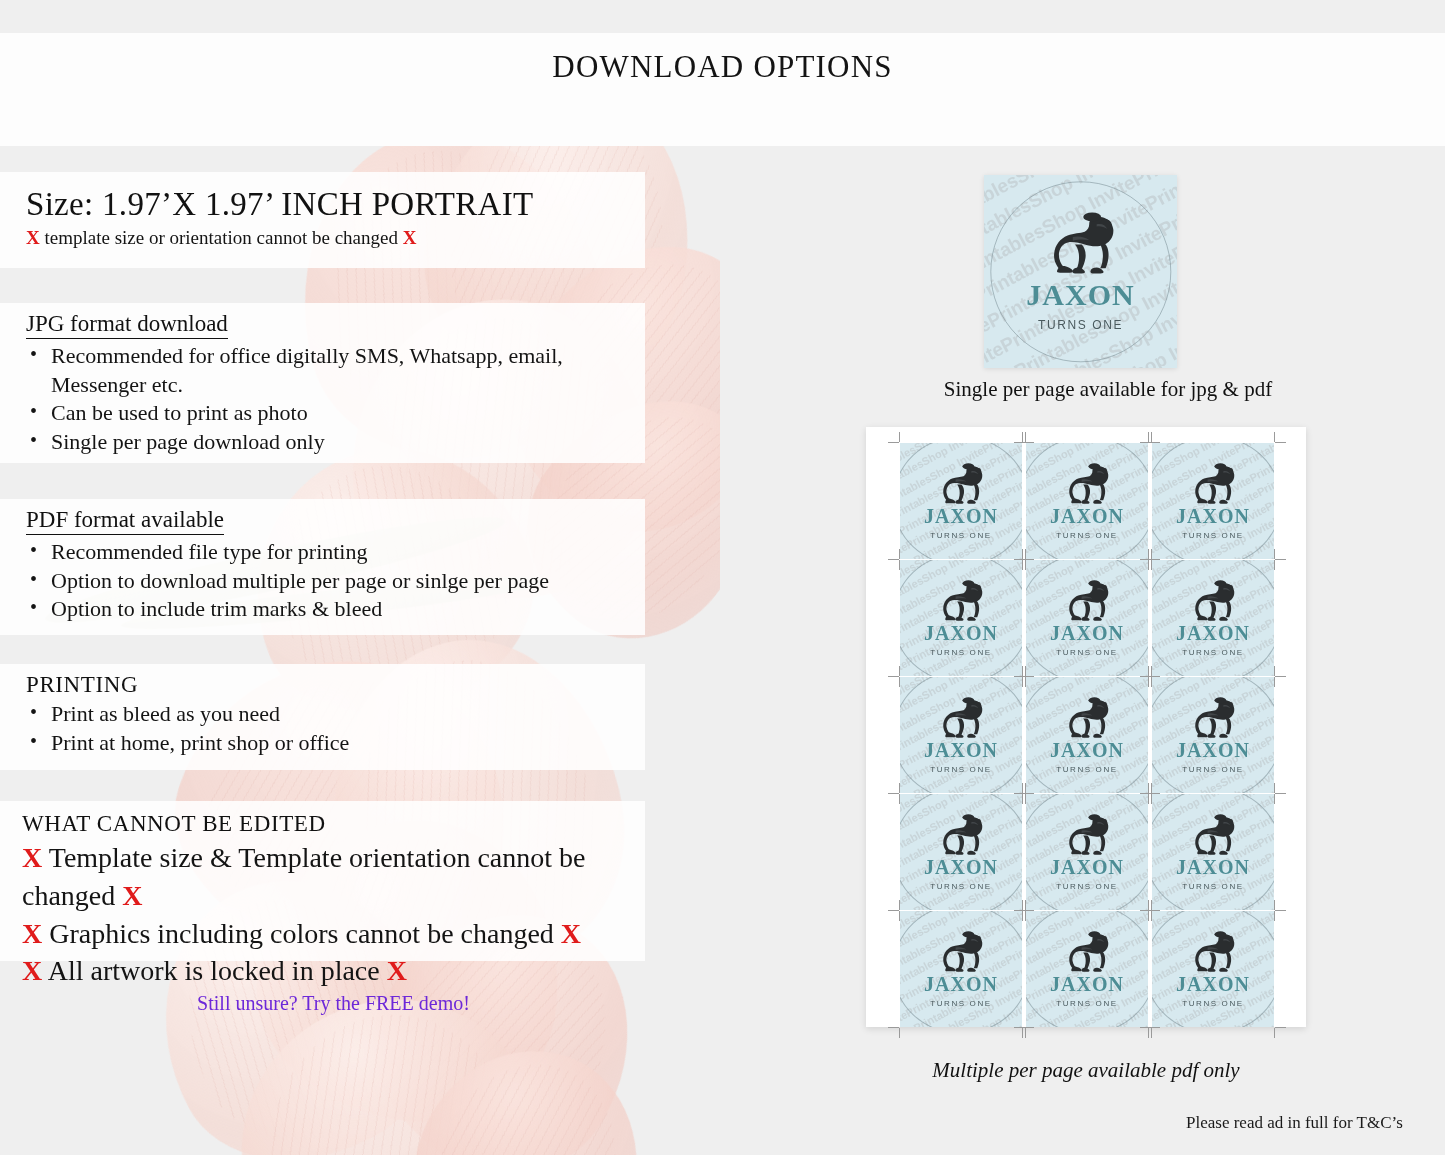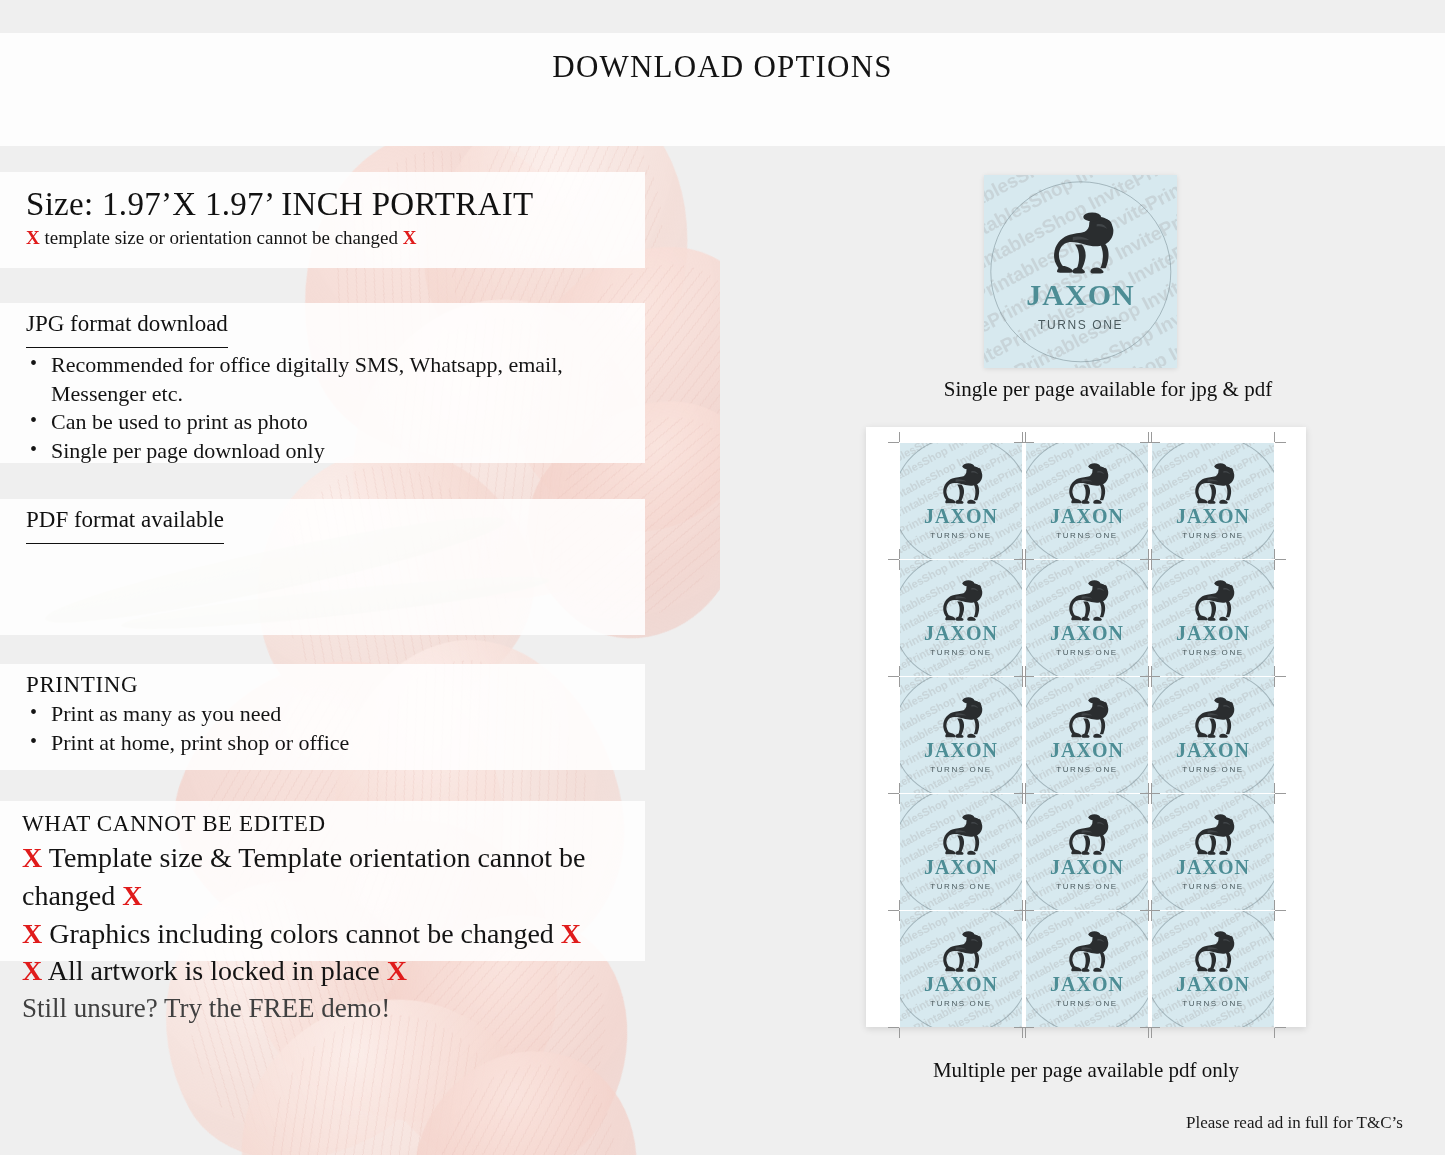--- a/index.html
+++ b/index.html
@@ -75,38 +75,38 @@
   }
   .panel .h-big {
     font-size:33px; color:#111; letter-spacing:0.3px; white-space:nowrap;
   }
   .panel .sub {
     font-size:19px; color:#141414; margin-top:4px;
   }
   .panel .h-ul {
     font-size:23px; color:#111;
     border-bottom:1.6px solid #111;
-    display:inline-block; padding-bottom:10px; margin-bottom:3px;
+    display:inline-block; padding-bottom:1px; margin-bottom:3px;
   }
   .panel .h-plain {
     font-size:23px; color:#111; margin-bottom:2px; letter-spacing:0.6px;
   }
   .panel ul { list-style:none; }
   .panel li {
     font-size:22px; color:#141414; line-height:1.30;
     position:relative; padding-left:25px;
   }
   .panel li:before {
     content:"\2022";
     position:absolute; left:4px; top:-1px; font-size:20px;
   }
   .panel li.cont:before { content:""; }
   .panel .xline { font-size:28px; color:#141414; line-height:1.35; }
   .xr { color:#e01b1b; font-weight:bold; }
-  .panel .plainline { font-size:27px; color:#404040; line-height:1.35; }
+  .panel .plainline { font-size:20px; color:#6d28d9; line-height:1.35;text-align:center; }
 
   
   .cap {
     position:absolute;
     font-size:21px; color:#111; text-align:center;
     z-index:4;
   }
 
   
   #single-preview {
@@ -229,26 +229,31 @@
     <ul>
       <li>Recommended for office digitally SMS, Whatsapp, email,</li>
       <li class="cont">Messenger etc.</li>
       <li>Can be used to print as photo</li>
       <li>Single per page download only</li>
     </ul>
   </div>
 
   <div class="panel" style="top:499px; width:645px; height:136px; padding-top:8px;">
     <div class="h-ul">PDF format available</div>
+    <ul>
+      <li>Recommended file type for printing</li>
+      <li>Option to download multiple per page or sinlge per page</li>
+      <li>Option to include trim marks &amp; bleed</li>
+    </ul>
   </div>
 
   <div class="panel" style="top:664px; width:645px; height:106px; padding-top:8px;">
     <div class="h-plain">PRINTING</div>
     <ul>
-      <li>Print as many as you need</li>
+      <li>Print as bleed as you need</li>
       <li>Print at home, print shop or office</li>
     </ul>
   </div>
 
   <div class="panel" style="top:801px; width:645px; height:160px; padding-top:10px; padding-left:22px;">
     <div class="h-plain">WHAT CANNOT BE EDITED</div>
     <div class="xline">
       <span class="xr">X</span>
       <span>Template size &amp; Template orientation cannot be changed</span>
       <span class="xr">X</span>
@@ -1347,17 +1352,17 @@
           <div class="trim" style="left:-12px; bottom:-1px; width:11px; height:1px;"></div>
           <div class="trim" style="right:-12px; bottom:-1px; width:11px; height:1px;"></div>
           <div class="trim" style="left:-1px; top:-11px; width:1px; height:10px;"></div>
           <div class="trim" style="right:-1px; top:-11px; width:1px; height:10px;"></div>
           <div class="trim" style="left:-1px; bottom:-11px; width:1px; height:10px;"></div>
           <div class="trim" style="right:-1px; bottom:-11px; width:1px; height:10px;"></div>
         </div>
       </div>
   </div>
 
-  <div class="cap" style="left:886px; top:1058px; width:400px;">Multiple per page available pdf only</div>
+  <div class="cap" style="left:886px; top:1058px; width:400px;font-style:italic;">Multiple per page available pdf only</div>
 
   <div class="footnote" style="left:1186px; top:1113px;">Please read ad in full for T&amp;C’s</div>
 
 </div>
 
 </body></html>

